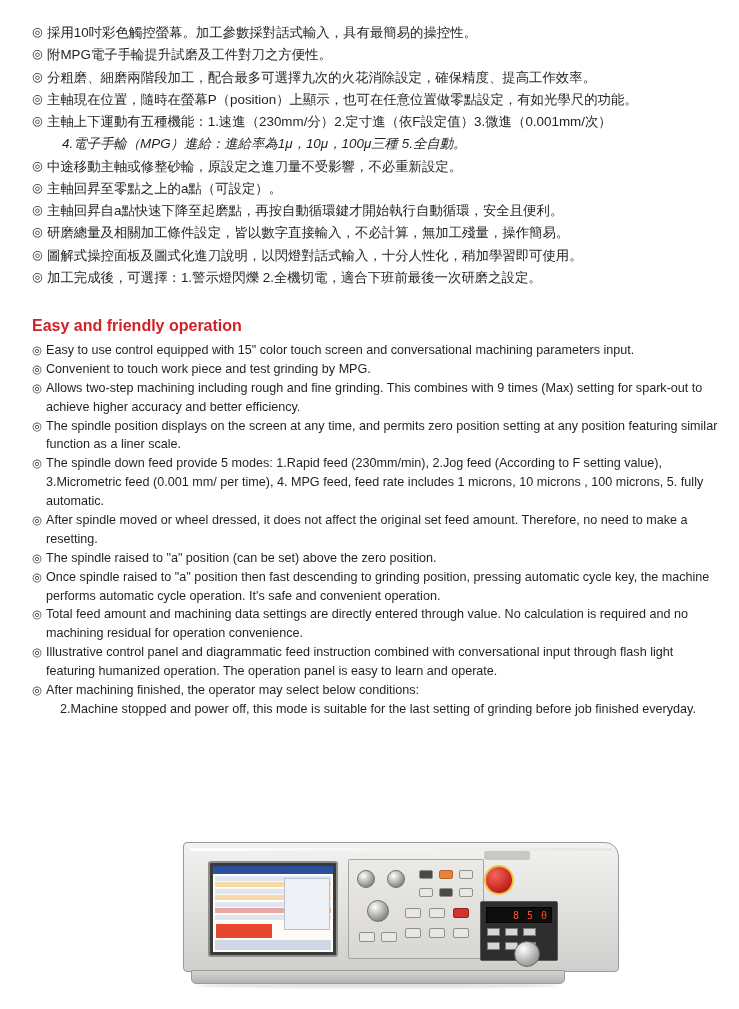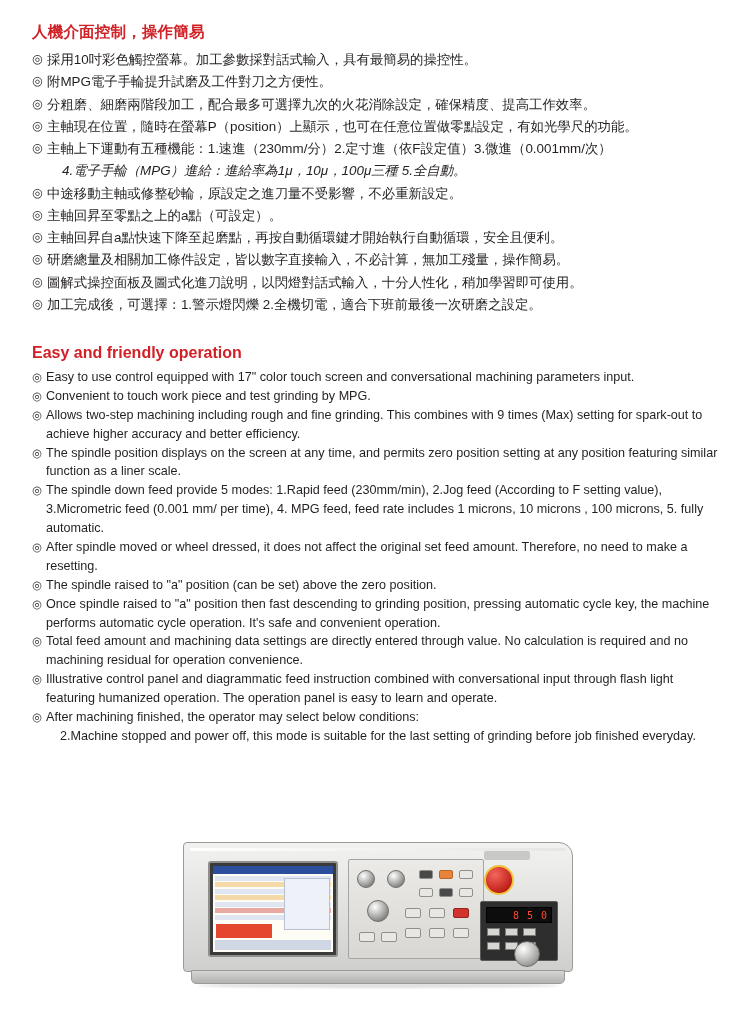--- a/index.html
+++ b/index.html
@@ -73,21 +73,21 @@
   .photo-wrap {
     position: absolute;
     left: 183px;
     top: 842px;
     width: 390px;
     height: 150px;
   }
   .panel-body {
     position: absolute;
     left: 0; top: 0;
-    width: 390px;
+    width: 436px;
     height: 130px;
     background: linear-gradient(180deg, #f2f2f0 0%, #e2e2e0 48%, #cfcfcd 100%);
     border: 1px solid #9a9a98;
     border-radius: 4px 14px 4px 4px;
   }
   .panel-body:after {
     content: "";
     position: absolute;
     left: 6px; right: 6px; top: 5px;
     height: 3px;
@@ -232,21 +232,20 @@
     filter: blur(1px);
     border-radius: 50%;
   }
 </style>
 </head>
 <body>
 
 <div class="page">
 
   <div class="cn cn-block">
-    <h1 class="section-title">人機介面控制，操作簡易</h1>
 
     <div class="bullet-row">
       <span class="mark">◎</span>
       <span class="text">採用10吋彩色觸控螢幕。加工參數採對話式輸入，具有最簡易的操控性。</span>
     </div>
     <div class="bullet-row">
       <span class="mark">◎</span>
       <span class="text">附MPG電子手輪提升試磨及工件對刀之方便性。</span>
     </div>
     <div class="bullet-row">
@@ -288,21 +287,21 @@
     </div>
   </div>
 
   <div class="spacer-title"></div>
 
   <div class="en en-block">
     <h2 class="section-title en">Easy and friendly operation</h2>
 
     <div class="bullet-row">
       <span class="mark">◎</span>
-      <span class="text">Easy to use control equipped with 17" color touch screen and conversational machining parameters input.</span>
+      <span class="text">Easy to use control equipped with 15" color touch screen and conversational machining parameters input.</span>
     </div>
     <div class="bullet-row">
       <span class="mark">◎</span>
       <span class="text">Convenient to touch work piece and test grinding by MPG.</span>
     </div>
     <div class="bullet-row">
       <span class="mark">◎</span>
       <span class="text">Allows two-step machining including rough and fine grinding. This combines with 9 times (Max) setting for spark-out to achieve higher accuracy and better efficiency.</span>
     </div>
     <div class="bullet-row">

